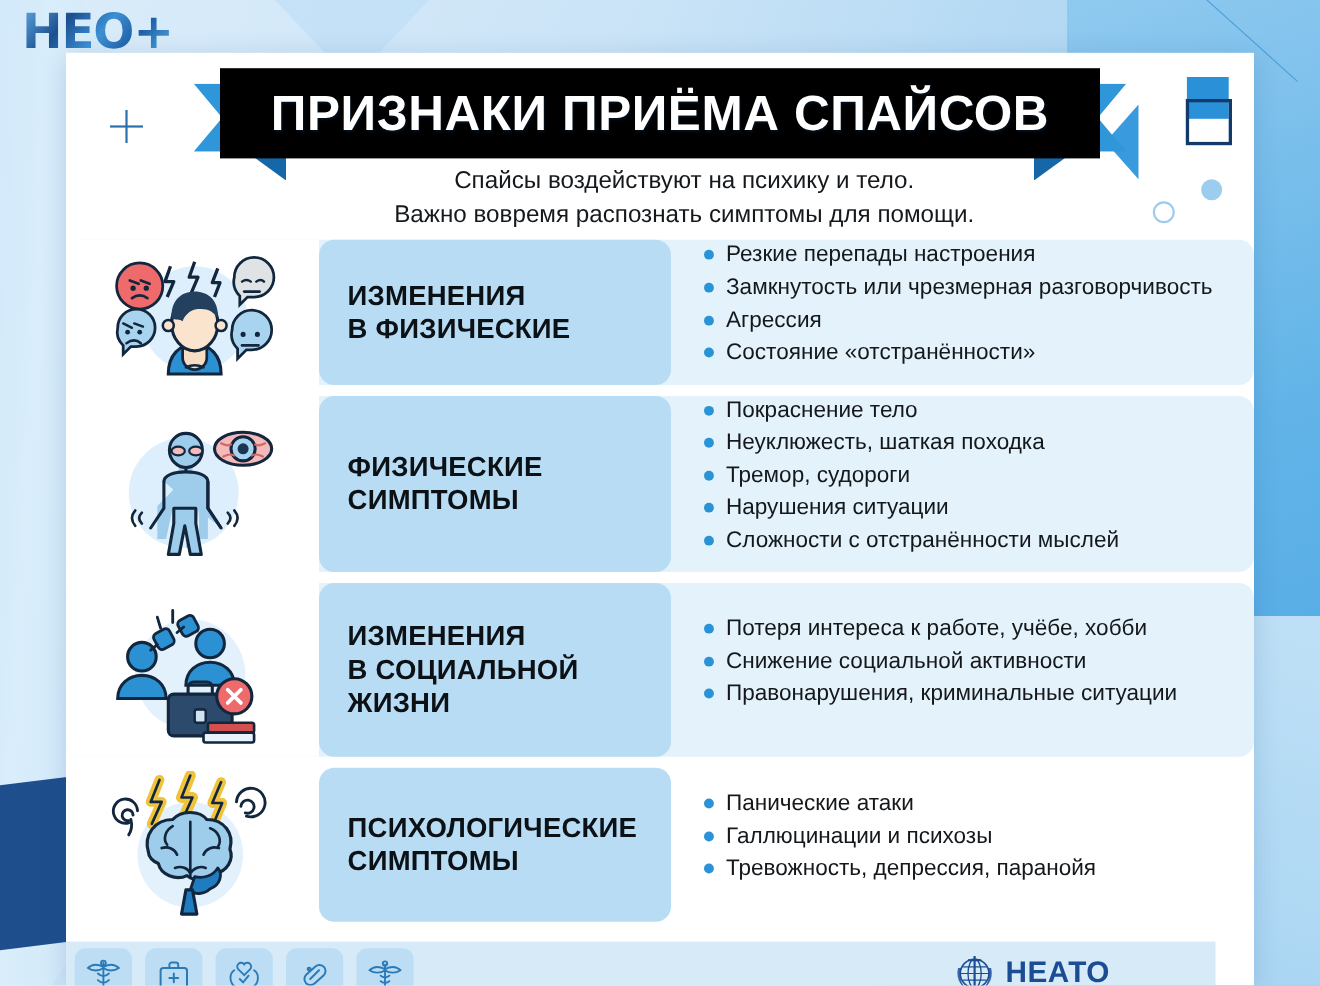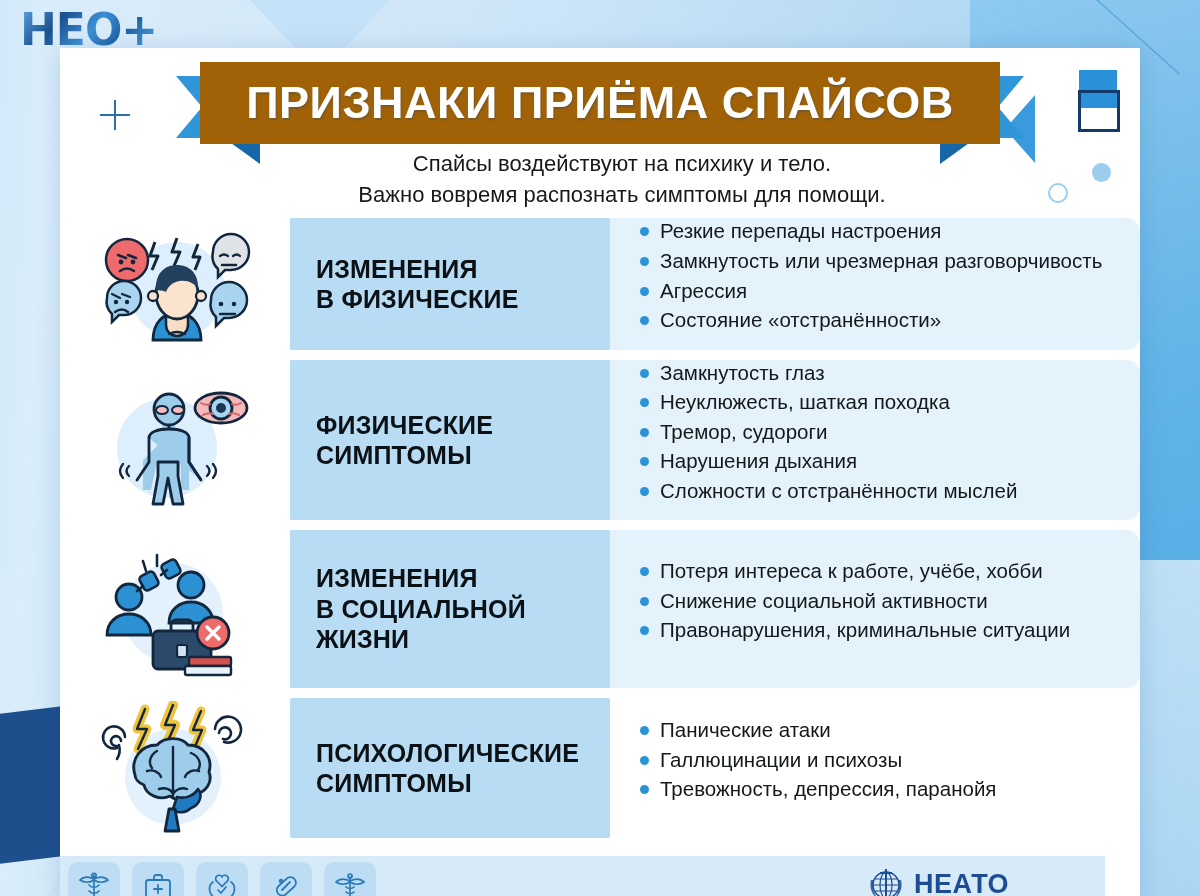--- a/index.html
+++ b/index.html
@@ -127,21 +127,21 @@
   }
   .ribbon-tail-l { left: 116px; clip-path: polygon(0 0,100% 0,100% 100%,0 100%,26px 50%); }
   .ribbon-tail-r { right: 116px; clip-path: polygon(0 0,100% 0,calc(100% - 26px) 50%,100% 100%,0 100%); }
   .ribbon-fold-l, .ribbon-fold-r {
     position: absolute; top: 76px; width: 36px; height: 26px; background: #1667a8;
   }
   .ribbon-fold-l { left: 164px; clip-path: polygon(0 0,100% 0,100% 100%); }
   .ribbon-fold-r { right: 164px; clip-path: polygon(0 0,100% 0,0 100%); }
   .ribbon-main {
     position: absolute; left: 140px; right: 140px; top: 0; height: 82px;
-    background: #a16207;
+    background: #000000;
     display: flex; align-items: center; justify-content: center;
   }
   .ribbon-main h1 {
     color: #ffffff;
     font-size: 45px; font-weight: 700; letter-spacing: .5px;
     text-shadow: 1px 2px 2px rgba(10,60,110,.28);
     font-family: "Liberation Sans", sans-serif;
     white-space: nowrap;
   }
 
@@ -166,21 +166,21 @@
   .icon-cell {
     width: 230px; min-width: 230px; height: 100%;
     display: flex; align-items: center; justify-content: center;
     background: #ffffff;
     border-radius: 14px 0 0 14px;
   }
   .icon-cell svg { display: block; }
   .title-cell {
     width: 320px; min-width: 320px;
     background: #b9dcf5;
-    border-radius: 2px;
+    border-radius: 14px;
     padding: 22px 20px 22px 26px;
     display: flex; align-items: center;
     align-self: stretch;
   }
   .title-cell h2 {
     font-size: 25px; font-weight: 700; color: #0c1116;
     line-height: 1.22; letter-spacing: .2px;
   }
   .bullets { flex: 1; padding: 16px 18px 33px 30px; }
   .bullets li {
@@ -335,24 +335,24 @@
         <path d="M116 33q5 3 9 1M156 33q-5 3-9 1M118 45q6-3 10-1M154 45q-6-3-10-1" stroke="#d06a6a" stroke-width="2" fill="none" stroke-linecap="round"></path>
       </svg>
     </div>
     <div class="title-cell">
       <h2>
         <span>ФИЗИЧЕСКИЕ</span><br>
         <span>СИМПТОМЫ</span>
       </h2>
     </div>
     <ul class="bullets">
-      <li>Замкнутость глаз</li>
+      <li>Покраснение тело</li>
       <li>Неуклюжесть, шаткая походка</li>
       <li>Тремор, судороги</li>
-      <li>Нарушения дыхания</li>
+      <li>Нарушения ситуации</li>
       <li>Сложности с отстранённости мыслей</li>
     </ul>
   </div>
 
   <div class="row row-3">
     <div class="icon-cell">
       <svg width="180" height="140" viewBox="0 0 180 140">
         <circle cx="88" cy="74" r="50" fill="#e2f1fc"></circle>
         <path d="M58 22l3 10M72 16l0 11M86 22l-4 10" stroke="#12263d" stroke-width="2.6" stroke-linecap="round"></path>
         <circle cx="44" cy="58" r="13" fill="#2b91d2" stroke="#12263d" stroke-width="2.8"></circle>

